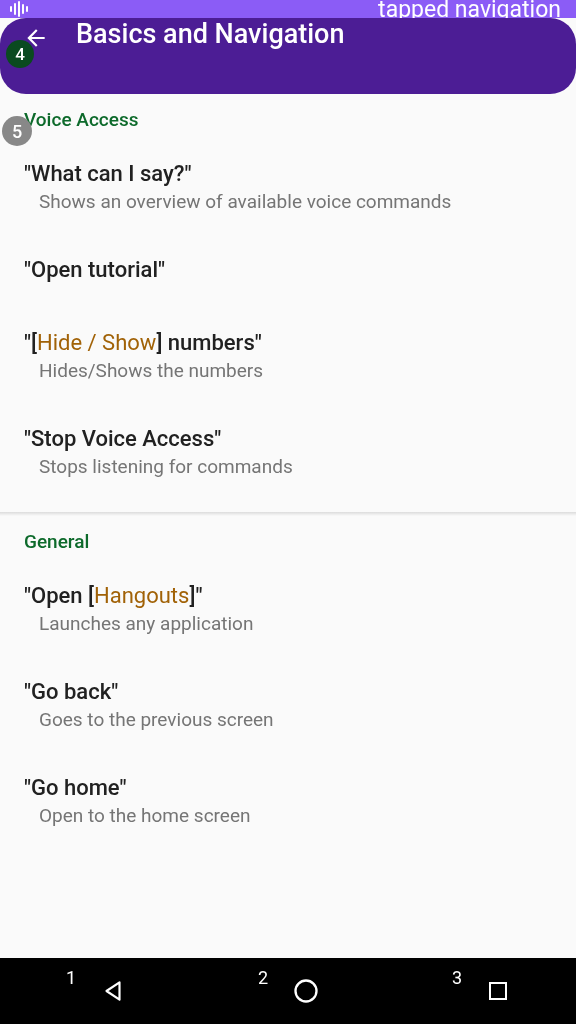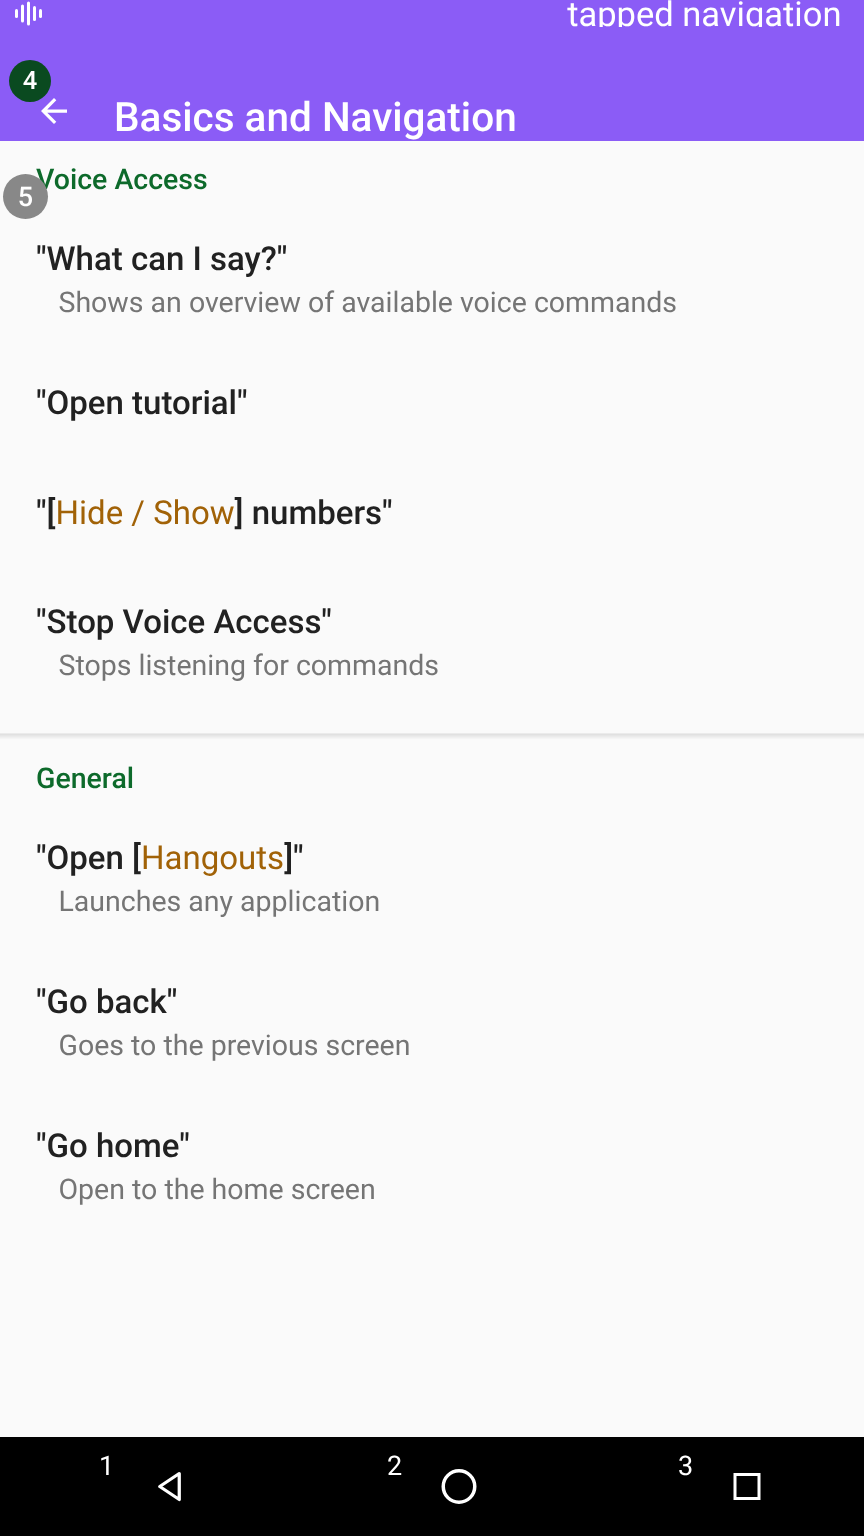--- a/index.html
+++ b/index.html
@@ -41,25 +41,26 @@
       width: 2px;
       background: #fff;
       border-radius: 1px;
     }
     .status-right {
       font-size: 23px;
       padding-right: 5px;
     }
     .app-bar {
       height: 76px;
-      background: #8b5cf6;
-      display: flex;
-      align-items: flex-end;
+      background: #4c1d95;
+      display: flex;
+      align-items: flex-start;
       padding: 0 16px;
       position: relative;
+      border-radius: 26px;
     }
     .back-arrow {
       color: #fff;
       width: 40px;
       height: 40px;
       display: flex;
       align-items: center;
       justify-content: center;
       cursor: pointer;
     }
@@ -205,20 +206,21 @@
       <div class="item-title">"What can I say?"</div>
       <div class="item-subtitle">Shows an overview of available voice commands</div>
     </div>
 
     <div class="list-item">
       <div class="item-title">"Open tutorial"</div>
     </div>
 
     <div class="list-item">
       <div class="item-title"><span class="bracket">"[</span><span class="placeholder">Hide / Show</span><span class="bracket">] numbers"</span></div>
+      <div class="item-subtitle">Hides/Shows the numbers</div>
     </div>
 
     <div class="list-item">
       <div class="item-title">"Stop Voice Access"</div>
       <div class="item-subtitle">Stops listening for commands</div>
     </div>
   </div>
 
   <div class="divider"></div>
 

